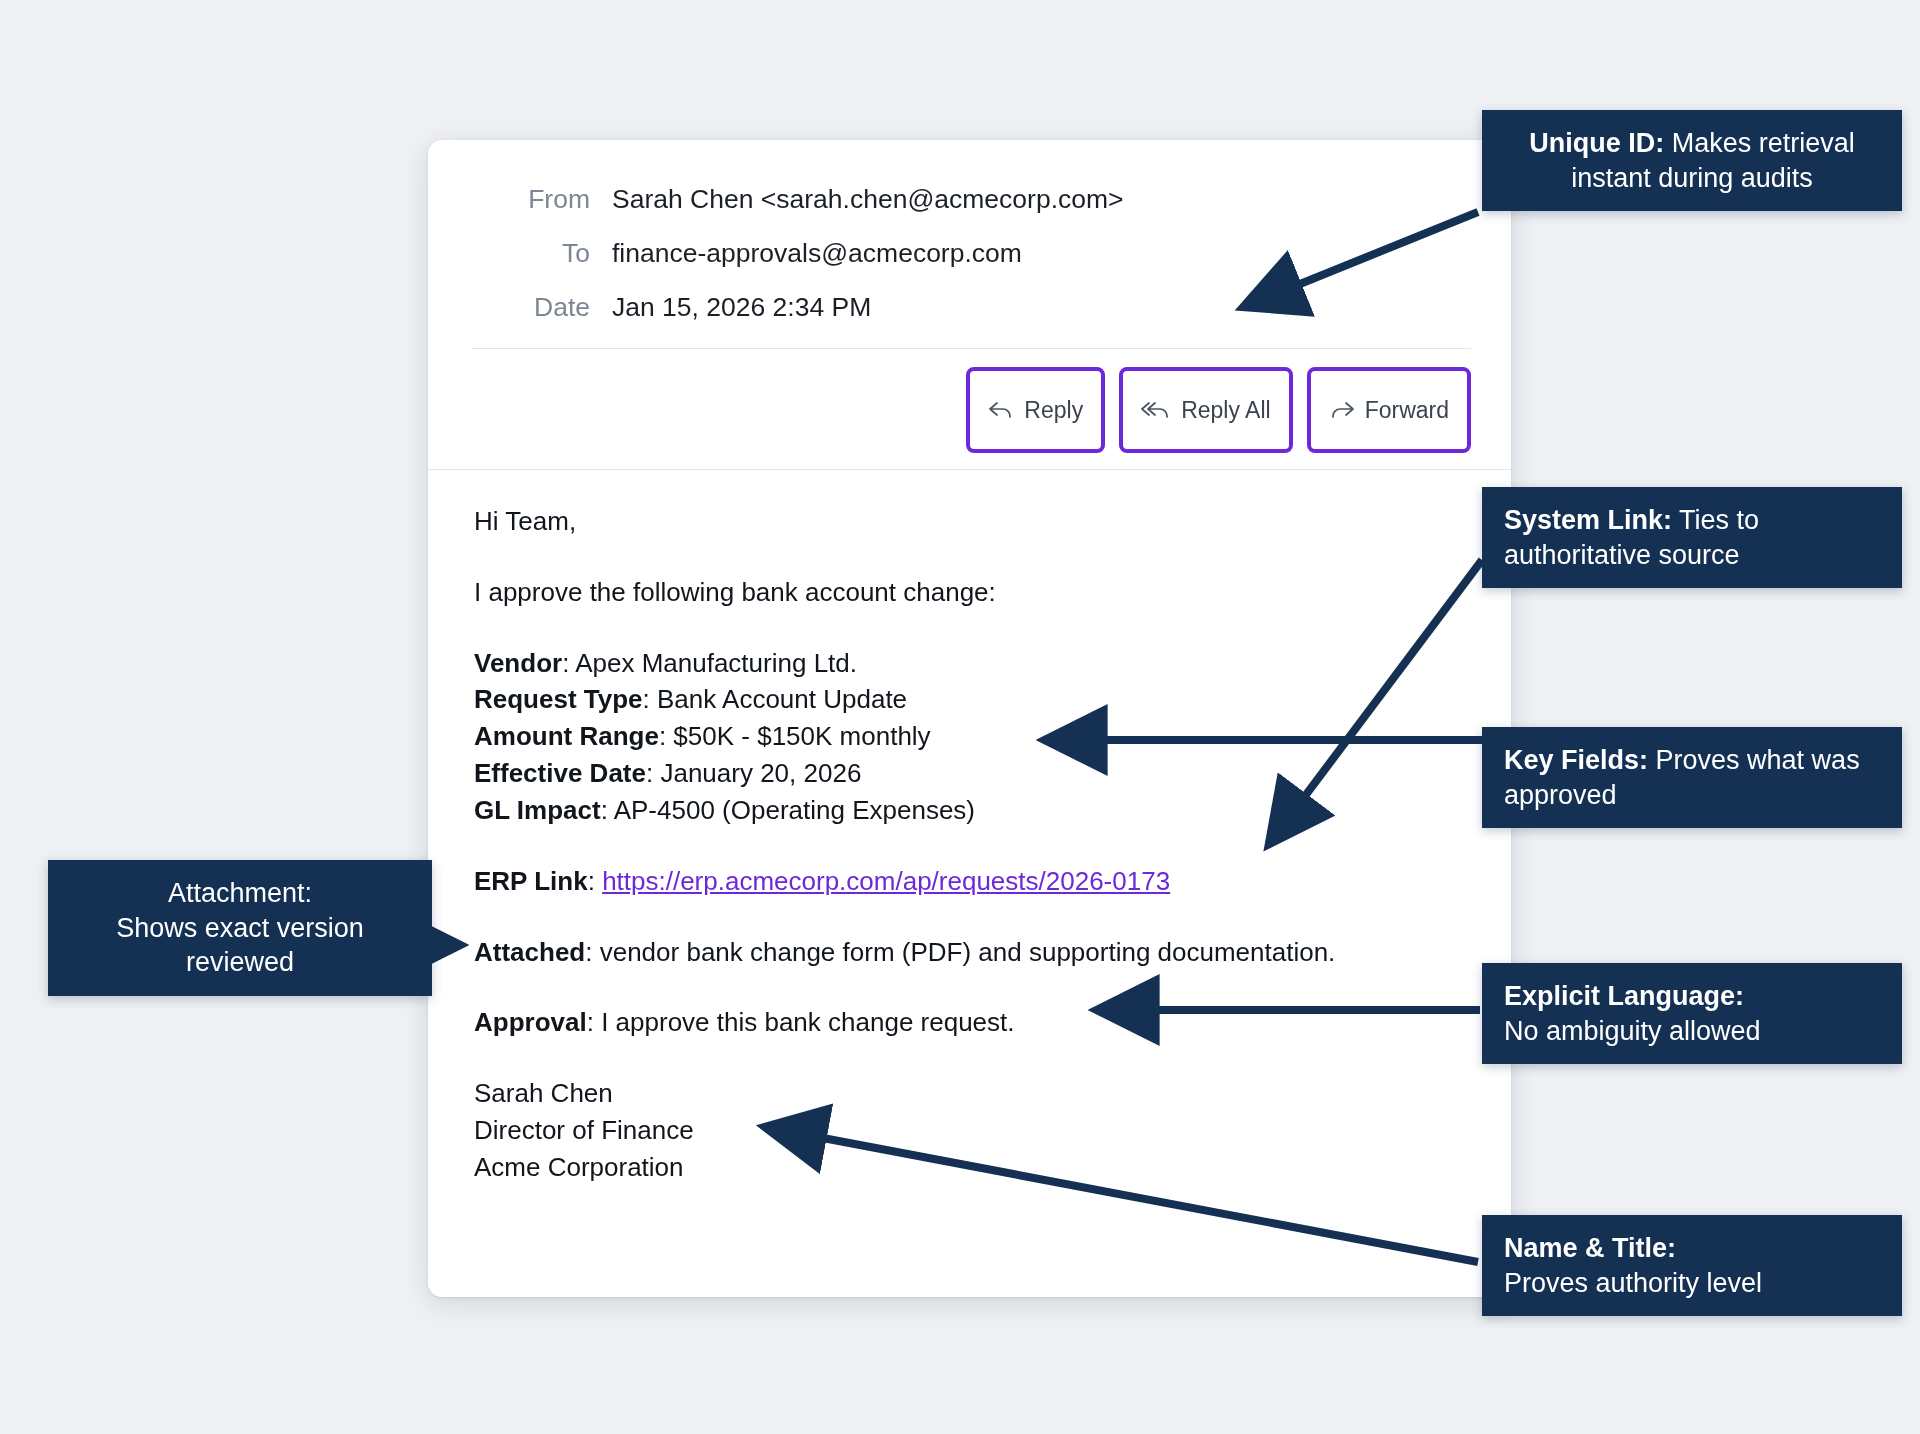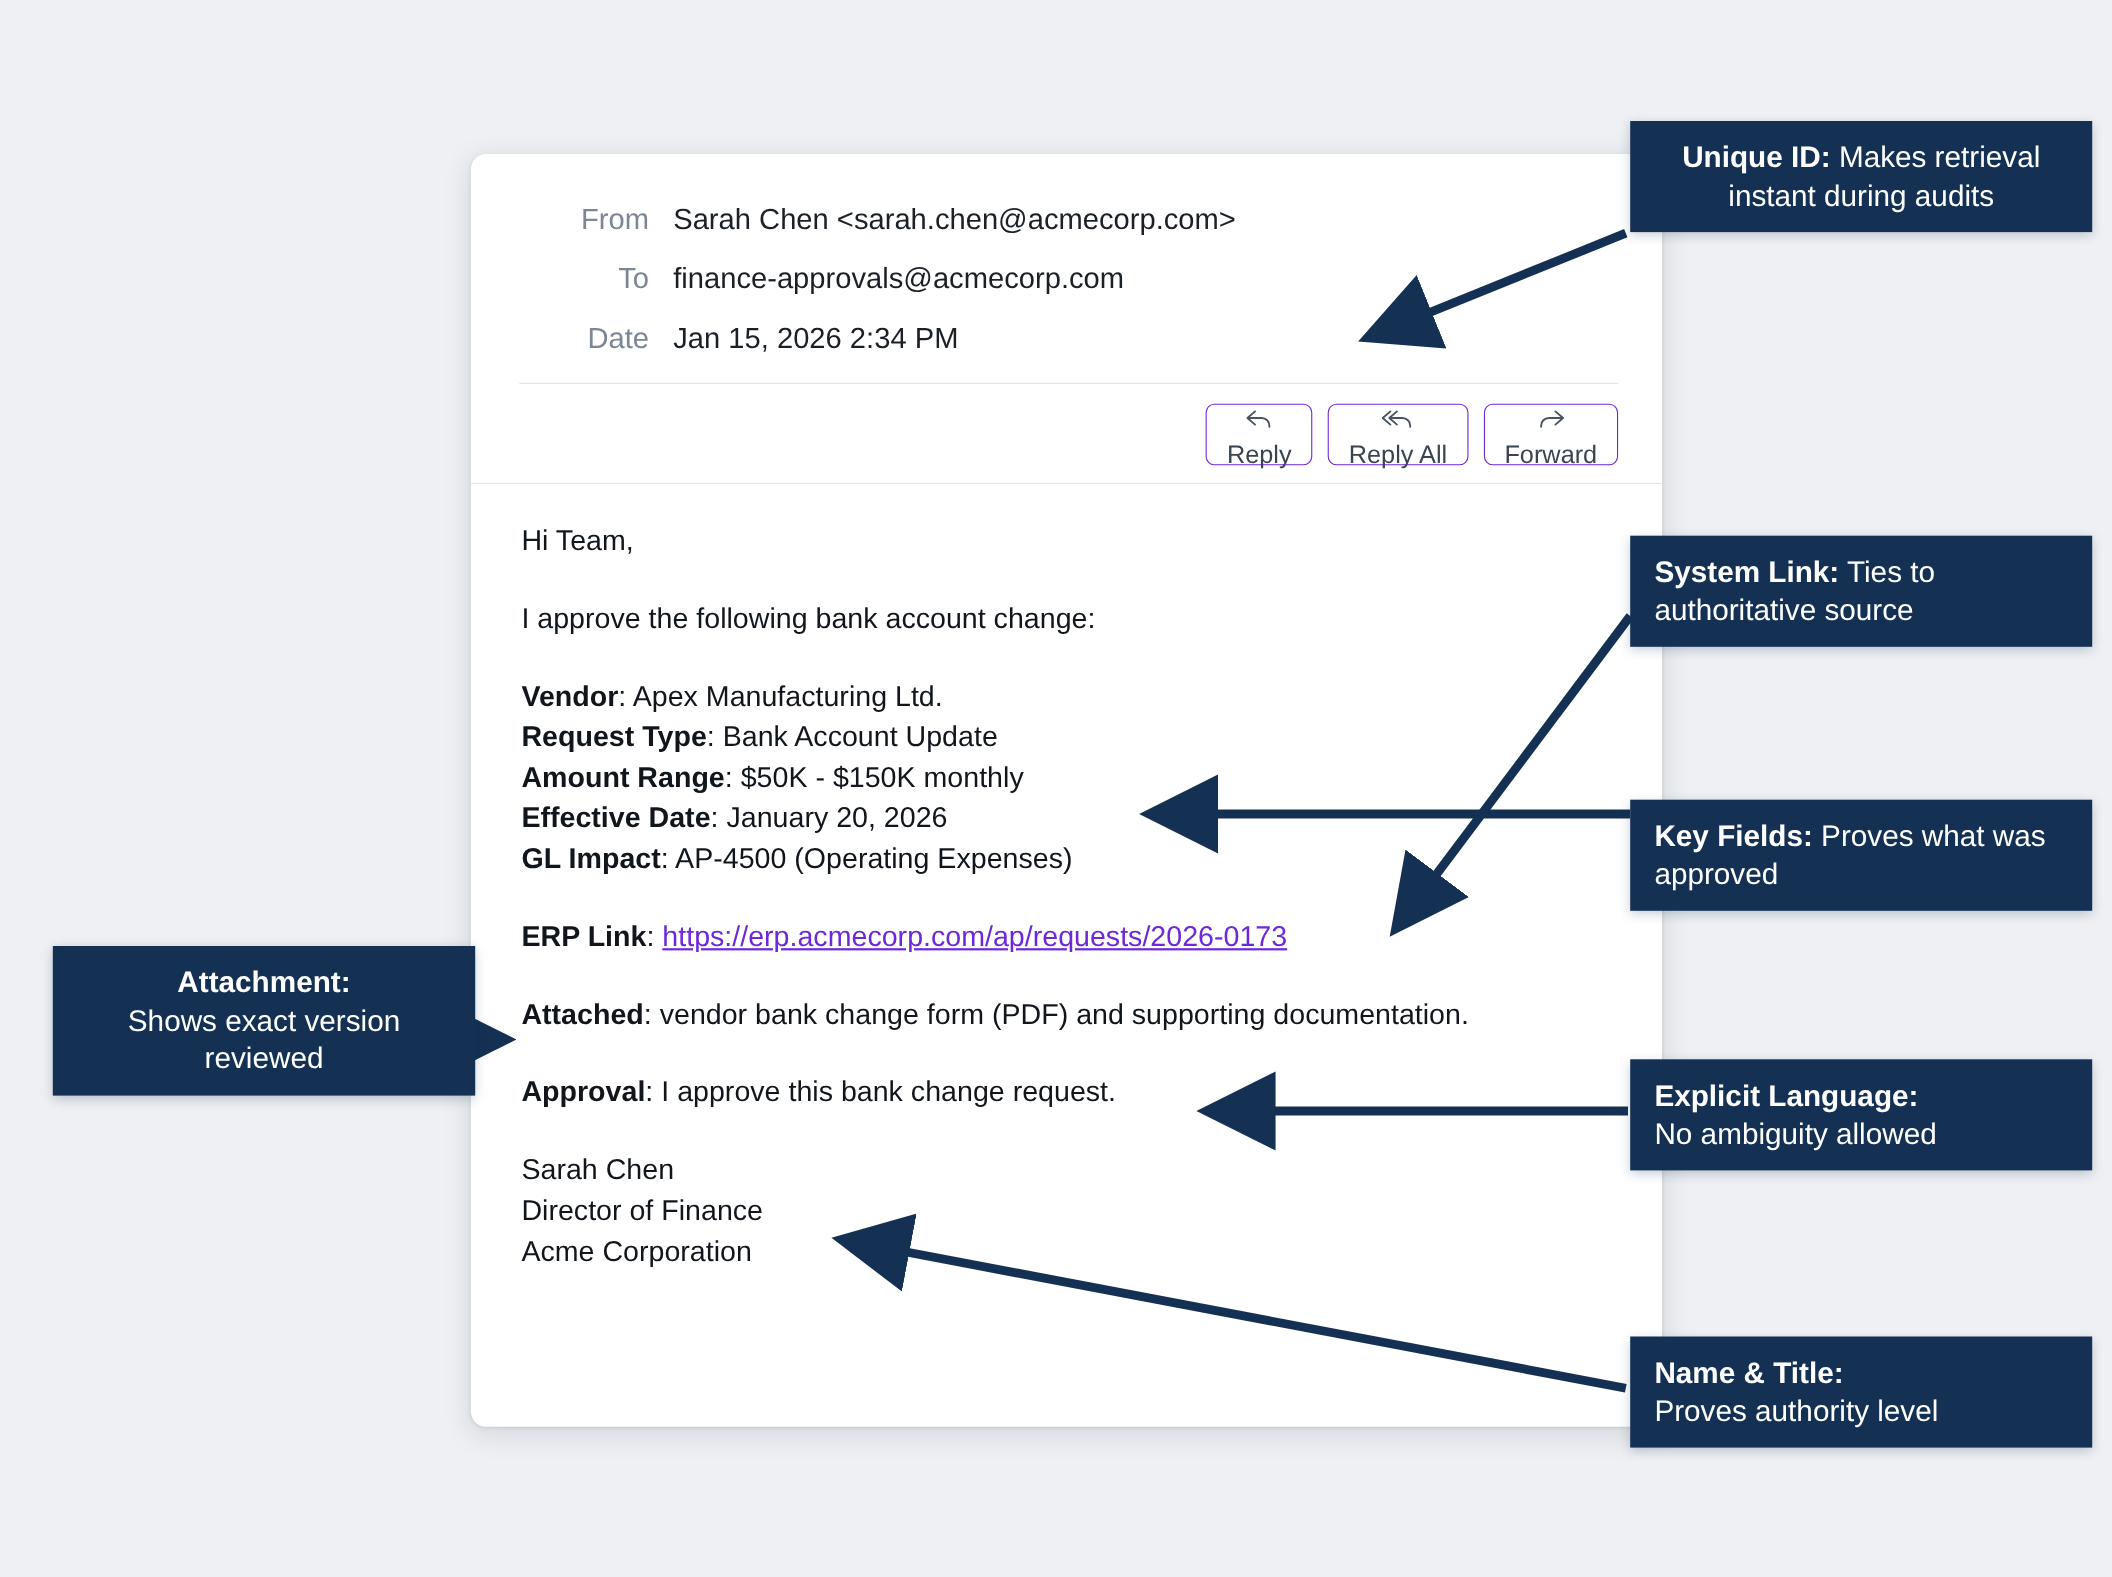--- a/index.html
+++ b/index.html
@@ -67,32 +67,31 @@
   }
 
   
   .actions {
     display: flex;
     justify-content: flex-end;
     gap: 14px;
     padding: 18px 40px 16px 0;
   }
   .act-btn {
-    border: 1px solid #6d28d9;
+    border: 4px solid #6d28d9;
     border-radius: 8px;
     background: #fff;
     color: #3a4350;
     font-size: 23px;
     height: 46px;
-    padding: 4px 18px;
+    padding: 16px 18px;
     display: flex;
     align-items: center;
     gap: 10px;
     cursor: pointer;
-    flex-direction: column;
   }
   .act-btn svg { display:block; }
 
   .divider2 {
     height: 1px;
     background: #e2e5ea;
   }
 
   
   .mail-body {
@@ -257,21 +256,21 @@
 
 <div class="callout" style="left:1482px; top:487px; width:376px;">
   <b>System Link:</b><span> Ties to authoritative source</span>
 </div>
 
 <div class="callout" style="left:1482px; top:727px; width:376px;">
   <b>Key Fields:</b><span> Proves what was approved</span>
 </div>
 
 <div class="callout center" style="left:48px; top:860px; width:340px;">
-  <div style="font-weight:bold;">Attachment:</div>
+  <div style="font-weight:normal;">Attachment:</div>
   <div>Shows exact version reviewed</div>
 </div>
 
 <div class="callout" style="left:1482px; top:963px; width:376px;">
   <div style="font-weight:bold;">Explicit Language:</div>
   <div>No ambiguity allowed</div>
 </div>
 
 <div class="callout" style="left:1482px; top:1215px; width:376px;">
   <div style="font-weight:bold;">Name &amp; Title:</div>

